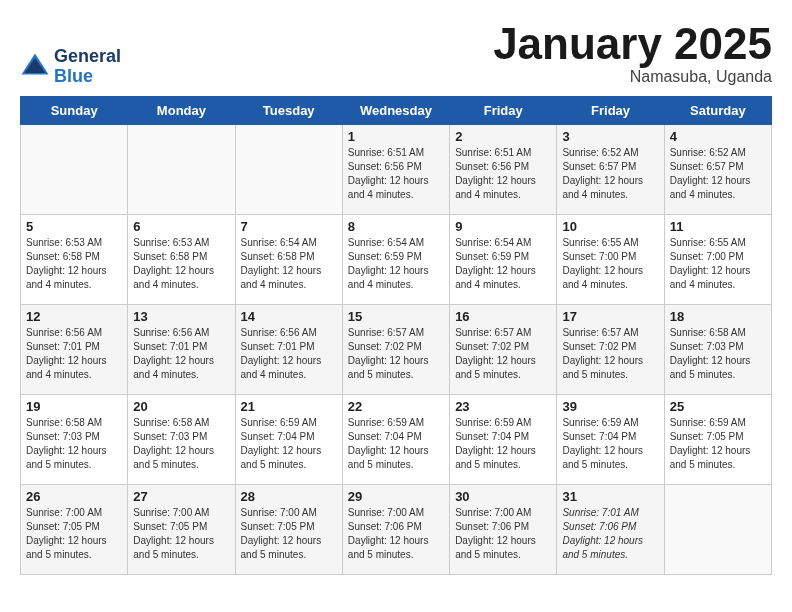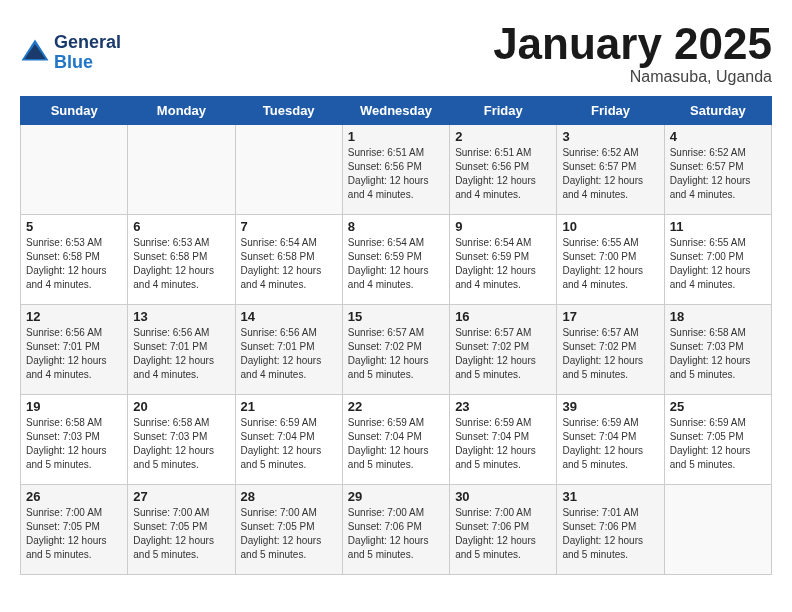--- a/index.html
+++ b/index.html
@@ -6,21 +6,21 @@
     body {
       font-family: Arial, sans-serif;
       background: #fff;
       width: 792px;
       min-height: 612px;
       padding: 20px;
     }
     .header {
       display: flex;
       justify-content: space-between;
-      align-items: center;
+      align-items: flex-end;
       margin-bottom: 10px;
     }
     .logo {
       display: flex;
       align-items: center;
       gap: 4px;
     }
     .logo-text {
       font-size: 18px;
       font-weight: bold;
@@ -342,21 +342,21 @@
         </td>
         <td>
           <span class="day-number">30</span>
           <div class="cell-content" style="white-space: pre-line;">Sunrise: 7:00 AM
 Sunset: 7:06 PM
 Daylight: 12 hours
 and 5 minutes.</div>
         </td>
         <td>
           <span class="day-number">31</span>
-          <div class="cell-content" style="white-space: pre-line;">Sunrise: 7:01 AM
+          <div class="cell-content" style="white-space: pre-line; font-style: italic;">Sunrise: 7:01 AM
 Sunset: 7:06 PM
 Daylight: 12 hours
 and 5 minutes.</div>
         </td>
         <td class="empty-cell"></td>
       </tr>
     </tbody>
 </table>
 
 </body></html>

